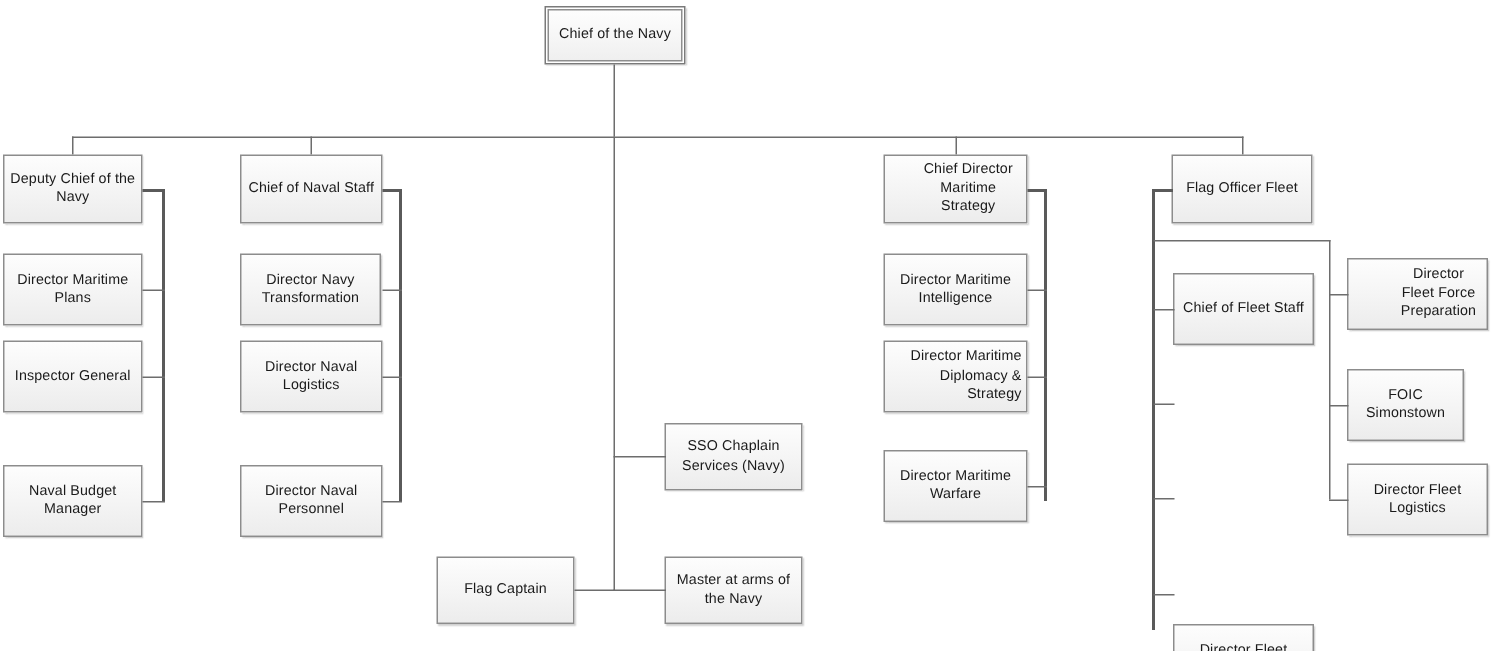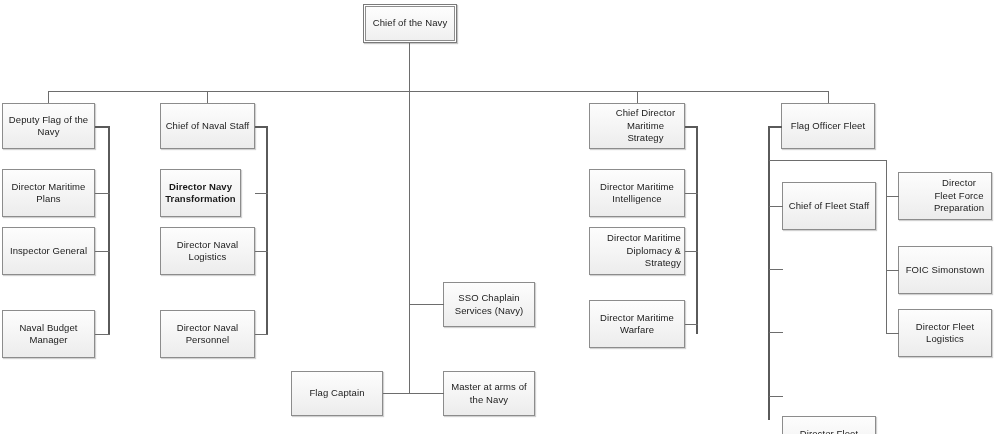--- a/index.html
+++ b/index.html
@@ -65,21 +65,21 @@
   <div class="ln h" style="left:48px;top:91px;width:781px;height:1px;"></div>
 
   <div class="ln v" style="left:409px;top:91px;width:1px;height:303px;"></div>
 
   <div class="ln v" style="left:48px;top:91px;width:1px;height:12px;"></div>
   <div class="ln v" style="left:207px;top:91px;width:1px;height:12px;"></div>
   <div class="ln v" style="left:637px;top:91px;width:1px;height:12px;"></div>
   <div class="ln v" style="left:828px;top:91px;width:1px;height:12px;"></div>
 
   <div class="node" style="left:2px;top:103px;width:93px;height:46px;">
-    <span>Deputy Flag of the Navy</span>
+    <span>Deputy Chief of the Navy</span>
   </div>
   <div class="ln h thick" style="left:95px;top:126px;width:15px;height:2px;"></div>
   <div class="ln v thick" style="left:108px;top:126px;width:2px;height:208px;"></div>
 
   <div class="node" style="left:2px;top:169px;width:93px;height:48px;">
     <span>Director Maritime Plans</span>
   </div>
   <div class="ln h" style="left:95px;top:193px;width:15px;height:1px;"></div>
 
   <div class="node" style="left:2px;top:227px;width:93px;height:48px;">
@@ -91,21 +91,21 @@
     <span>Naval Budget Manager</span>
   </div>
   <div class="ln h" style="left:95px;top:334px;width:15px;height:1px;"></div>
 
   <div class="node" style="left:160px;top:103px;width:95px;height:46px;">
     <span>Chief of Naval Staff</span>
   </div>
   <div class="ln h thick" style="left:255px;top:126px;width:13px;height:2px;"></div>
   <div class="ln v thick" style="left:266px;top:126px;width:2px;height:208px;"></div>
 
-  <div class="node" style="left:160px;top:169px;width:81px;height:48px;font-weight:bold;">
+  <div class="node" style="left:160px;top:169px;width:94px;height:48px;">
     <span>Director Navy Transformation</span>
   </div>
   <div class="ln h" style="left:255px;top:193px;width:13px;height:1px;"></div>
 
   <div class="node" style="left:160px;top:227px;width:95px;height:48px;">
     <span>Director Naval Logistics</span>
   </div>
   <div class="ln h" style="left:255px;top:251px;width:13px;height:1px;"></div>
 
   <div class="node" style="left:160px;top:310px;width:95px;height:48px;">
@@ -156,21 +156,21 @@
   <div class="node" style="left:782px;top:372px;width:94px;height:48px;margin-top:44px;">
     <span>Director Fleet Quality Assurance</span>
   </div>
   <div class="ln h" style="left:769px;top:396px;width:14px;height:1px;"></div>
 
   <div class="node" style="left:898px;top:172px;width:94px;height:48px;padding-left:31px;">
     <span>Director Fleet Force Preparation</span>
   </div>
   <div class="ln h" style="left:886px;top:196px;width:13px;height:1px;"></div>
 
-  <div class="node" style="left:898px;top:246px;width:94px;height:48px;justify-content:center;">
+  <div class="node" style="left:898px;top:246px;width:78px;height:48px;justify-content:center;">
     <span>FOIC Simonstown</span>
   </div>
   <div class="ln h" style="left:886px;top:270px;width:13px;height:1px;"></div>
 
   <div class="node" style="left:898px;top:309px;width:94px;height:48px;">
     <span>Director Fleet Logistics</span>
   </div>
   <div class="ln h" style="left:886px;top:333px;width:13px;height:1px;"></div>
 
   <div class="node" style="left:443px;top:282px;width:92px;height:45px;">

